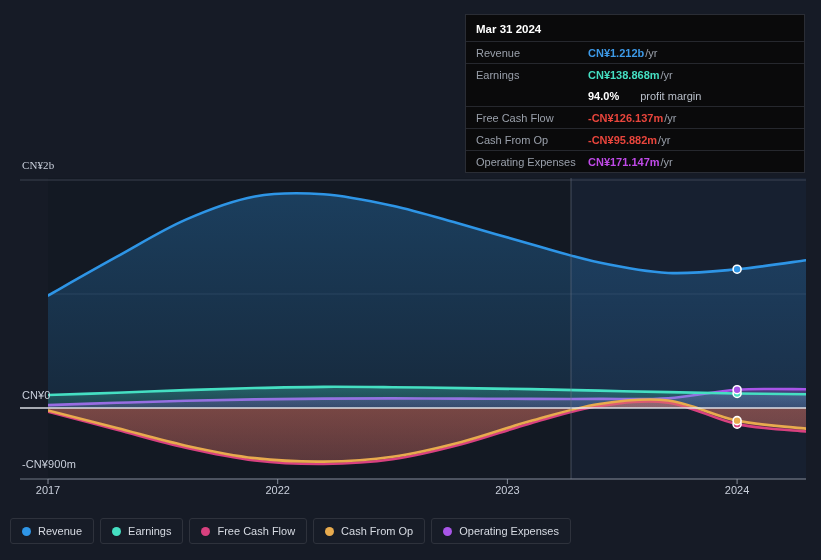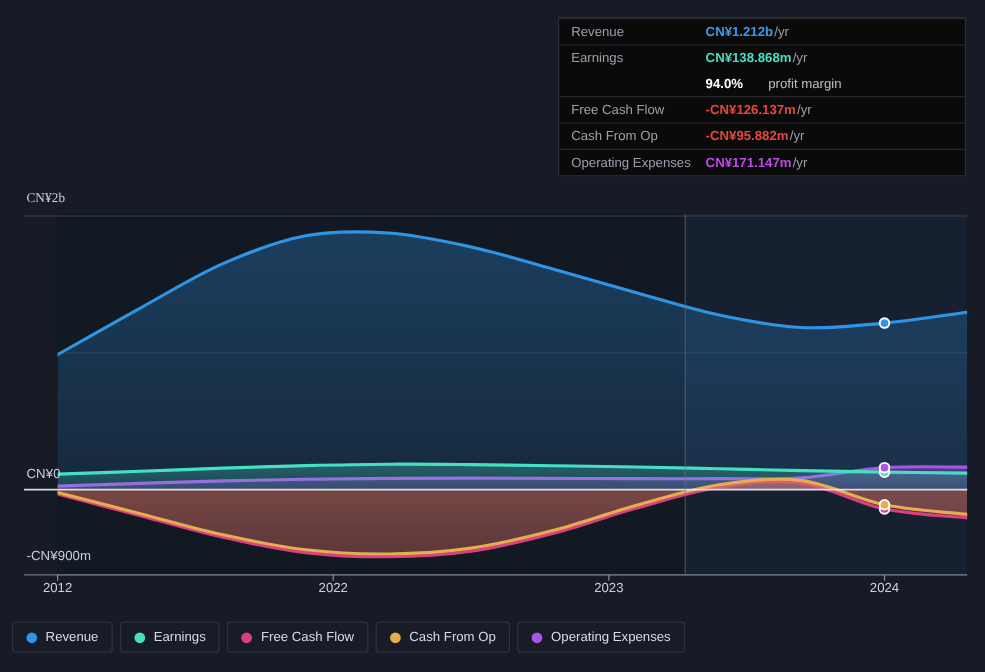--- a/index.html
+++ b/index.html
@@ -205,27 +205,28 @@
         <circle cx="737.09" cy="420.64" r="4" fill="#e8ab4e" stroke="#ffffff" stroke-width="1.6"></circle>
         <circle cx="737.09" cy="389.72" r="4" fill="#a855e8" stroke="#ffffff" stroke-width="1.6"></circle>
       </g>
   </svg>
 
   <div class="axis-label y-label" id="y-top">CN¥2b</div>
   <div class="axis-label y-label" id="y-zero">CN¥0</div>
   <div class="axis-label" id="y-bottom">-CN¥900m</div>
 
   <div id="x-axis-labels">
-      <div class="x-label" style="left: 48px;">2012</div>
+      <div class="x-label" style="left: 48px;">2017</div>
       <div class="x-label" style="left: 277.697px;">2022</div>
       <div class="x-label" style="left: 507.394px;">2023</div>
       <div class="x-label" style="left: 737.091px;">2024</div>
     </div>
 
   <div id="tooltip">
+    <div id="tooltip-date">Mar 31 2024</div>
     <div id="tooltip-rows">
         <div class="tt-row">
           <div class="tt-key">Revenue</div>
           <div class="tt-val" style="color: rgb(61, 154, 232);">CN¥1.212b</div>
           <span class="tt-unit">/yr</span>
         </div>
         <div class="tt-row">
           <div class="tt-key">Earnings</div>
           <div class="tt-val" style="color: rgb(69, 223, 194); text-align: right;">CN¥138.868m</div>
           <span class="tt-unit">/yr</span>

